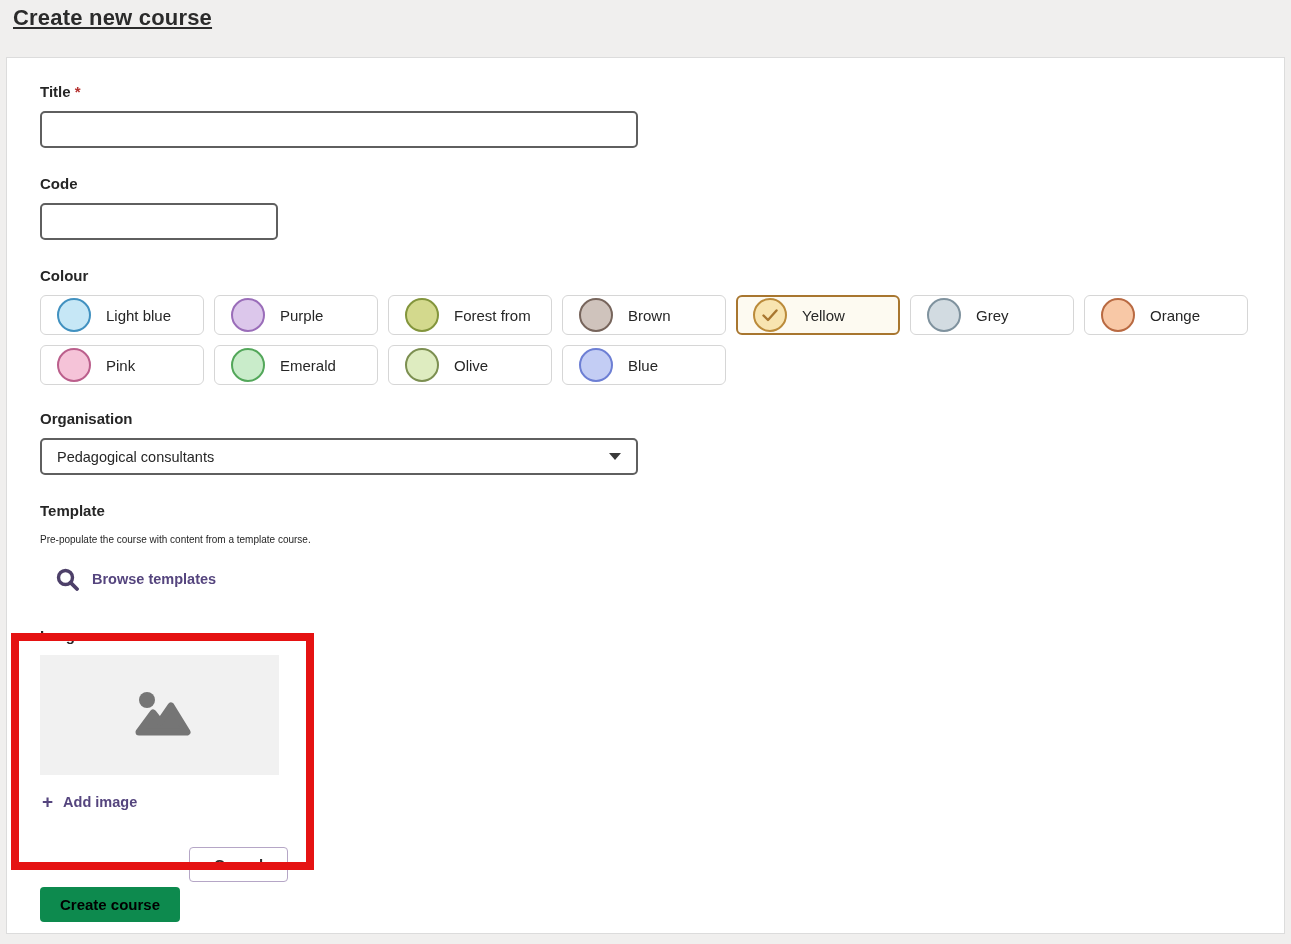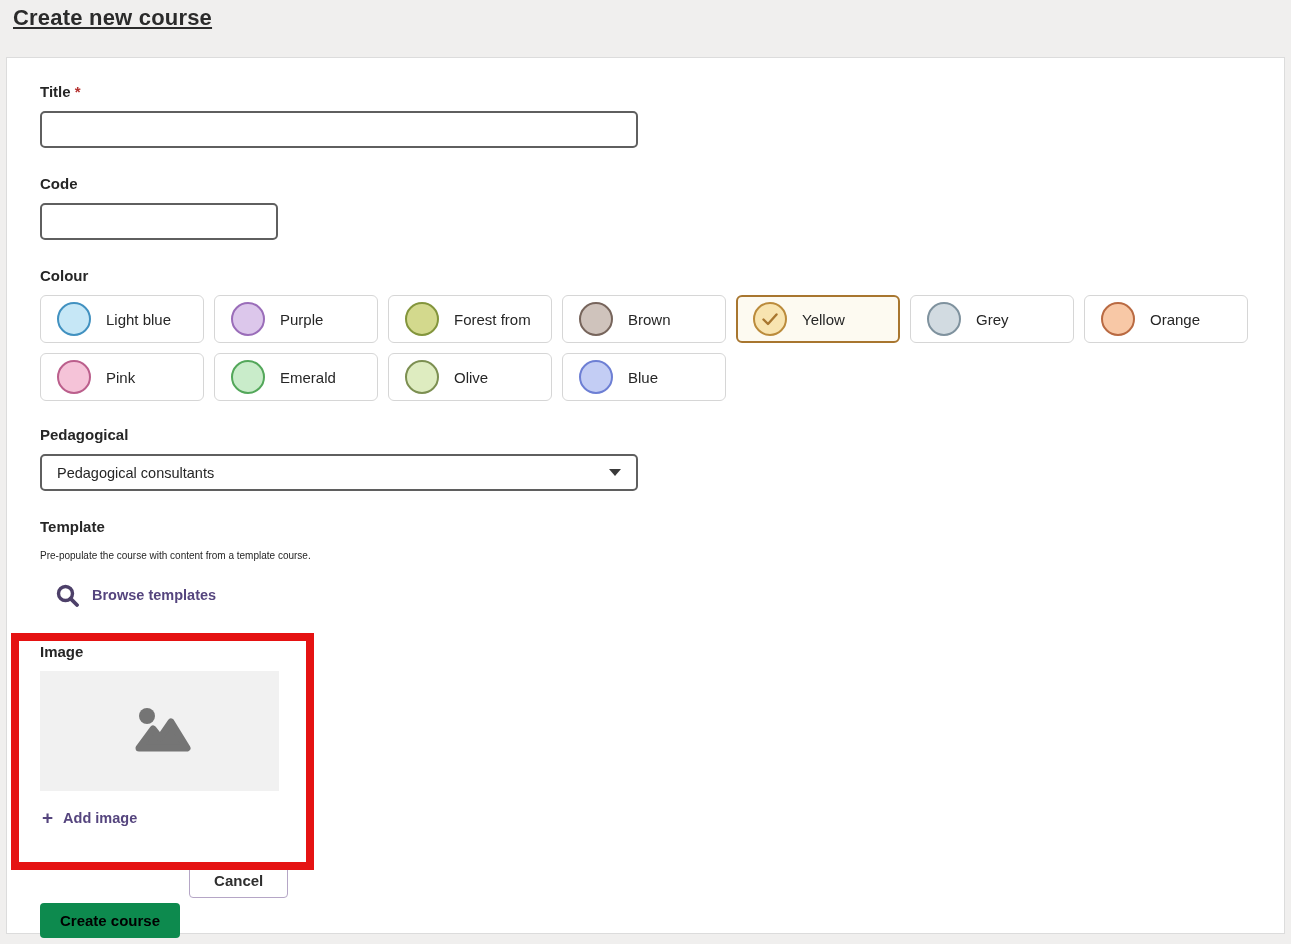--- a/index.html
+++ b/index.html
@@ -57,21 +57,21 @@
 
   .swatches {
     display: flex;
     flex-wrap: wrap;
     gap: 10px;
     width: 1216px;
     margin-bottom: 24px;
   }
   .swatch {
     width: 164px;
-    height: 48px;
+    height: 40px;
     border: 1px solid #d6d6d6;
     border-radius: 6px;
     background: #ffffff;
     display: flex;
     align-items: center;
     padding-left: 16px;
     gap: 15px;
     cursor: pointer;
     font-family: inherit;
   }
@@ -253,21 +253,21 @@
       <button class="swatch">
         <span class="dot" style="background: rgb(222, 236, 192); border-color: rgb(124, 143, 81);"></span>
         <span class="swatch-label">Olive</span>
       </button>
       <button class="swatch">
         <span class="dot" style="background: rgb(195, 205, 244); border-color: rgb(109, 127, 212);"></span>
         <span class="swatch-label">Blue</span>
       </button>
     </div>
 
-  <label class="field-label">Pedagogical</label>
+  <label class="field-label">Organisation</label>
   <div class="select-box">
     <span>Pedagogical consultants</span>
     <span class="caret-down"></span>
   </div>
 
   <label class="field-label">Template</label>
   <p class="template-desc">Pre-populate the course with content from a template course.</p>
 
   <div class="link-row">
     <svg width="23" height="23" viewBox="0 0 23 23">

